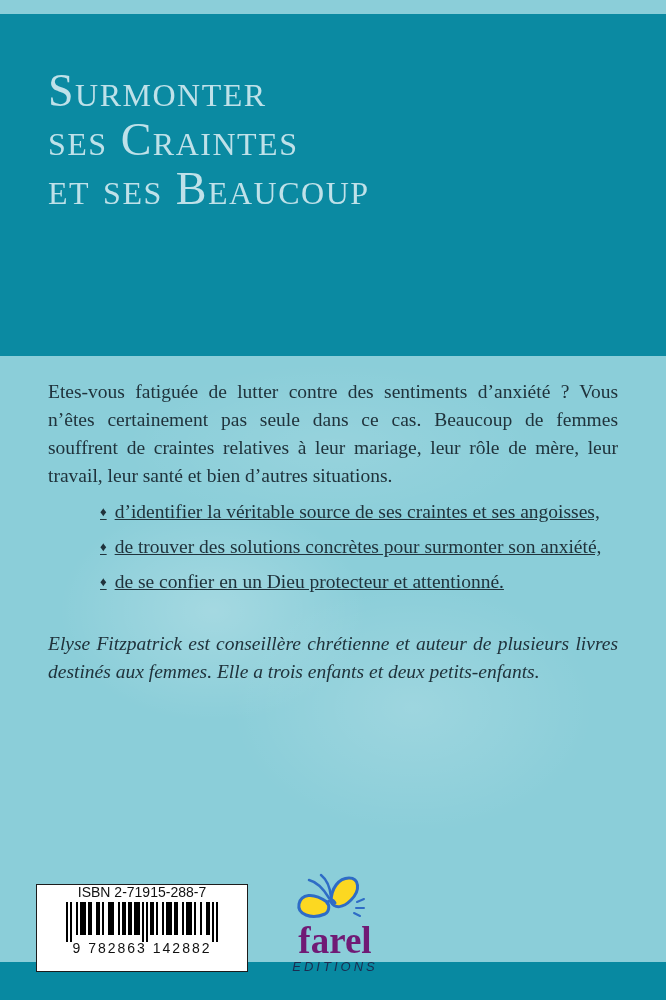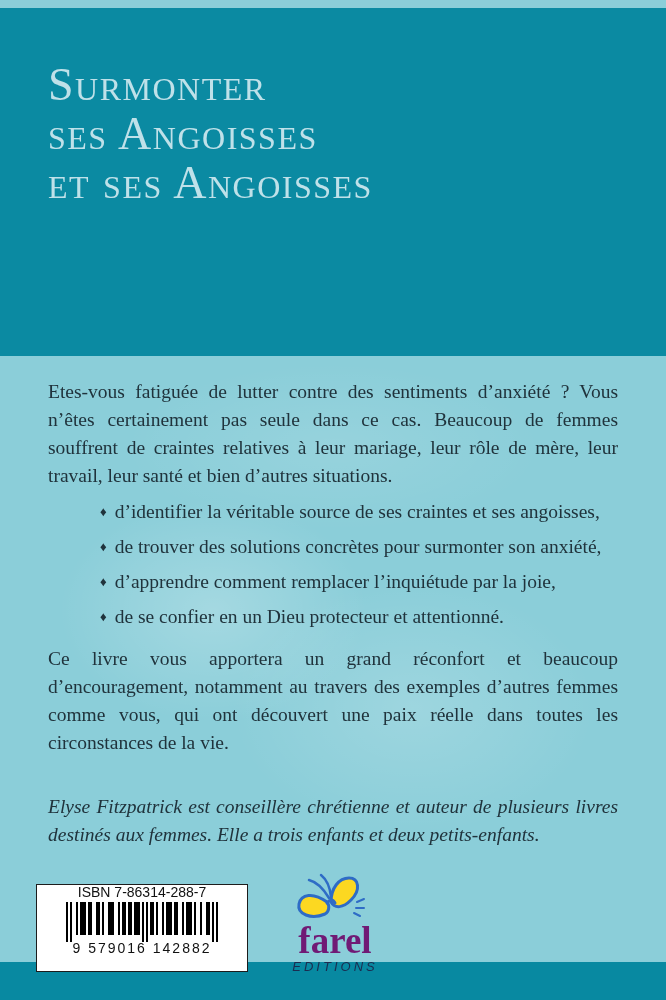--- a/index.html
+++ b/index.html
@@ -6,21 +6,21 @@
   .page{
     position:relative;
     width:666px;height:1000px;
     margin:0 auto;
     overflow:hidden;
     font-family:"Liberation Serif", serif;
     background:#8bced9;
   }
   
   .header{
-    position:absolute;top:8px;left:0;width:666px;height:448px;
+    position:absolute;top:14px;left:0;width:666px;height:448px;
     background:#0b8aa2;
   }
   .title{
     position:absolute;top:52px;left:48px;
     font-variant:small-caps;
     font-size:46px;line-height:49px;
     letter-spacing:1.5px;
     color:#bfe1e9;
     font-weight:normal;margin:0;
   }
@@ -40,21 +40,21 @@
     padding:22px 48px 10px 48px;
     color:#20333c;
   }
   .light p{
     margin:0 0 0 0;
     font-size:19.5px;line-height:28px;
     text-align:justify;
   }
   .para2{margin-top:14px !important;}
   .bullets{
-    list-style:none;margin:12px 0 12px 0;padding:0 0 0 52px;
+    list-style:none;margin:12px 0 12px 0;padding:0 0 0 52px;text-decoration:underline;
   }
   .bullets li{
     font-size:19.5px;line-height:20px;
     margin-bottom:13px;
     text-align:left;
   }
   .bullets .diamond{
     font-size:13px;
     margin-right:8px;
     position:relative;top:-2px;
@@ -114,43 +114,41 @@
   }
 </style>
 </head>
 <body>
 
 <div class="page">
 
   <div class="header">
     <h1 class="title">
       <span>Surmonter</span><br>
-      <span>ses Angoisses</span><br>
-      <span>et ses Angoisses</span>
+      <span>ses Craintes</span><br>
+      <span>et ses Beaucoup</span>
     </h1>
   </div>
 
   <div class="light">
     <p>Etes-vous fatiguée de lutter contre des sentiments d’anxiété ? Vous n’êtes certainement pas seule dans ce cas. Beaucoup de femmes souffrent de craintes relatives à leur mariage, leur rôle de mère, leur travail, leur santé et bien d’autres situations.</p>
 
     <ul class="bullets">
       <li><span class="diamond">♦</span><span>d’identifier la véritable source de ses craintes et ses angoisses,</span></li>
       <li><span class="diamond">♦</span><span>de trouver des solutions concrètes pour surmonter son anxiété,</span></li>
-      <li><span class="diamond">♦</span><span>d’apprendre comment remplacer l’inquiétude par la joie,</span></li>
       <li><span class="diamond">♦</span><span>de se confier en un Dieu protecteur et attentionné.</span></li>
     </ul>
 
-    <p class="para3">Ce livre vous apportera un grand réconfort et beaucoup d’encouragement, notamment au travers des exemples d’autres femmes comme vous, qui ont découvert une paix réelle dans toutes les circonstances de la vie.</p>
     <p class="bio">Elyse Fitzpatrick est conseillère chrétienne et auteur de plusieurs livres destinés aux femmes. Elle a trois enfants et deux petits-enfants.</p>
   </div>
 
   <div class="bottom-strip"></div>
 
   <div class="barcode-box">
-    <div class="barcode-isbn">ISBN 7-86314-288-7</div>
+    <div class="barcode-isbn">ISBN 2-71915-288-7</div>
     <div class="barcode-bars" id="barcode-bars">
         <div class="b" style="width: 2px; height: 40px;"></div>
         <div style="width: 2px; height: 40px;"></div>
         <div class="b" style="width: 2px; height: 40px;"></div>
         <div style="width: 4px; height: 40px;"></div>
         <div class="b" style="width: 2px; height: 33px;"></div>
         <div style="width: 2px; height: 40px;"></div>
         <div class="b" style="width: 6px; height: 33px;"></div>
         <div style="width: 2px; height: 40px;"></div>
         <div class="b" style="width: 4px; height: 33px;"></div>
@@ -190,21 +188,21 @@
         <div class="b" style="width: 2px; height: 33px;"></div>
         <div style="width: 4px; height: 40px;"></div>
         <div class="b" style="width: 2px; height: 33px;"></div>
         <div style="width: 4px; height: 40px;"></div>
         <div class="b" style="width: 4px; height: 33px;"></div>
         <div style="width: 2px; height: 40px;"></div>
         <div class="b" style="width: 2px; height: 40px;"></div>
         <div style="width: 2px; height: 40px;"></div>
         <div class="b" style="width: 2px; height: 40px;"></div>
       </div>
-    <div class="barcode-digits">9 579016 142882</div>
+    <div class="barcode-digits">9 782863 142882</div>
   </div>
 
   <div class="farel">
     <svg width="104" height="54" viewBox="0 0 104 54">
 
       <path d="M46,26 C40,16 34,10 26,8" fill="none" stroke="#2e6cc6" stroke-width="2.5" stroke-linecap="round"></path>
       <path d="M48,25 C47,14 43,7 38,3" fill="none" stroke="#2e6cc6" stroke-width="2.5" stroke-linecap="round"></path>
 
       <path d="M44,30 C30,20 18,22 16,32 C14,42 28,48 42,42 C46,40 47,34 44,30 Z" fill="#fcd821" stroke="#2e6cc6" stroke-width="3" stroke-linejoin="round"></path>
 

